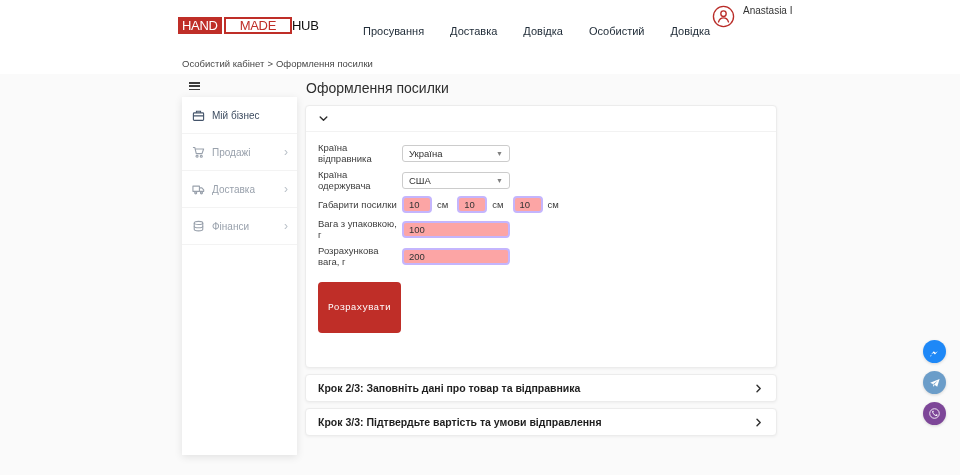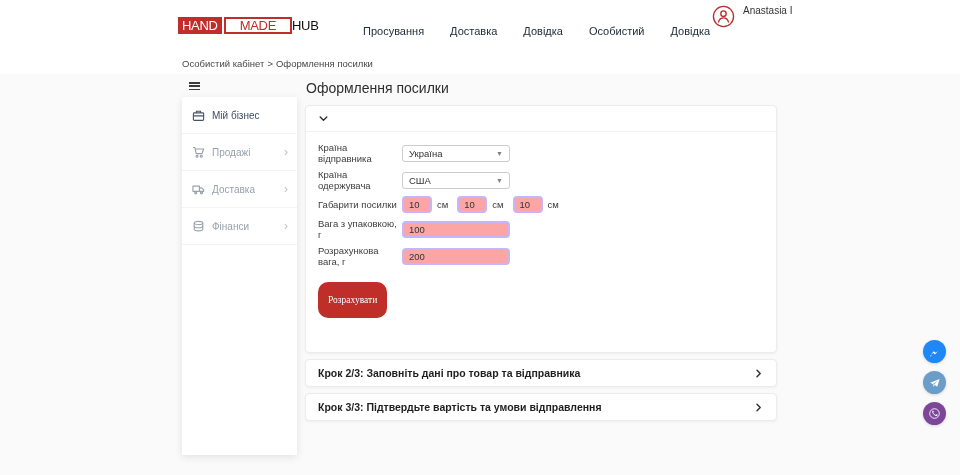--- a/index.html
+++ b/index.html
@@ -45,21 +45,21 @@
   .card-body { padding:10px 12px 34px; }
   .section-title { font-size:10.5px; font-weight:bold; color:#1e1e1e; margin:0 0 11px; }
   .form-row { display:flex; align-items:center; margin-bottom:5px; }
   .form-label { width:84px; flex-shrink:0; font-size:9.5px; color:#3c3c3c; }
   .select { width:108px; height:17px; border:1px solid #ccc; border-radius:3px; background:#fff; display:flex; align-items:center; justify-content:space-between; padding:0 6px; font-size:9.5px; color:#333; cursor:pointer; }
   .select .arrow { color:#808080; font-size:7px; }
   .input { height:17px; border:2px solid #c4b5fd; border-radius:4px; padding:0 5px; font-size:9.5px; color:#333; font-family:inherit; background:#fca5a5; }
   .input.small { width:30px; margin-right:5px; }
   .input.wide { width:108px; }
   .unit { font-size:9.5px; color:#3c3c3c; margin-right:9px; }
-  .btn { margin-top:10px; background:#bf2e28; color:#fff; border:none; border-radius:10px; font-size:9.5px; padding:13px 10px; font-family:Liberation Serif, serif; cursor:pointer; }
+  .btn { margin-top:10px; background:#bf2e28; color:#fff; border:none; border-radius:4px; font-size:9.5px; padding:20px 10px; font-family:Liberation Mono, monospace; cursor:pointer; }
 
   
   .social { position:absolute; right:14px; top:340px; display:flex; flex-direction:column; gap:8px; z-index:5; }
   .social-btn { width:23px; height:23px; border-radius:50%; display:flex; align-items:center; justify-content:center; cursor:pointer; box-shadow:0 1px 3px rgba(0,0,0,0.15); }
   .messenger { background:#1e88f7; }
   .telegram { background:#6b9dc9; }
   .viber { background:#7d4698; }
 </style>
 </head>
 <body>

